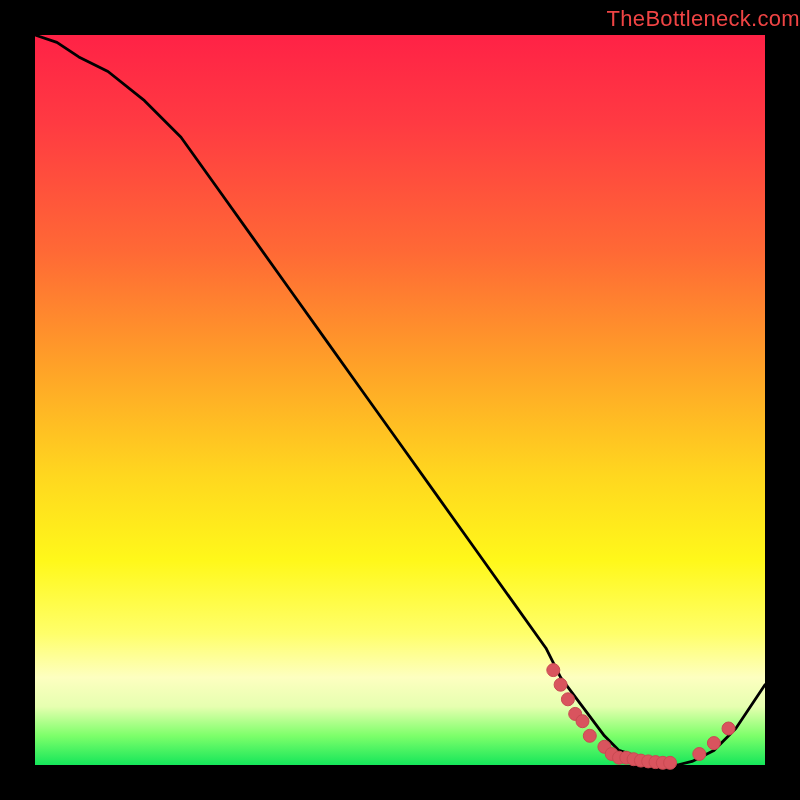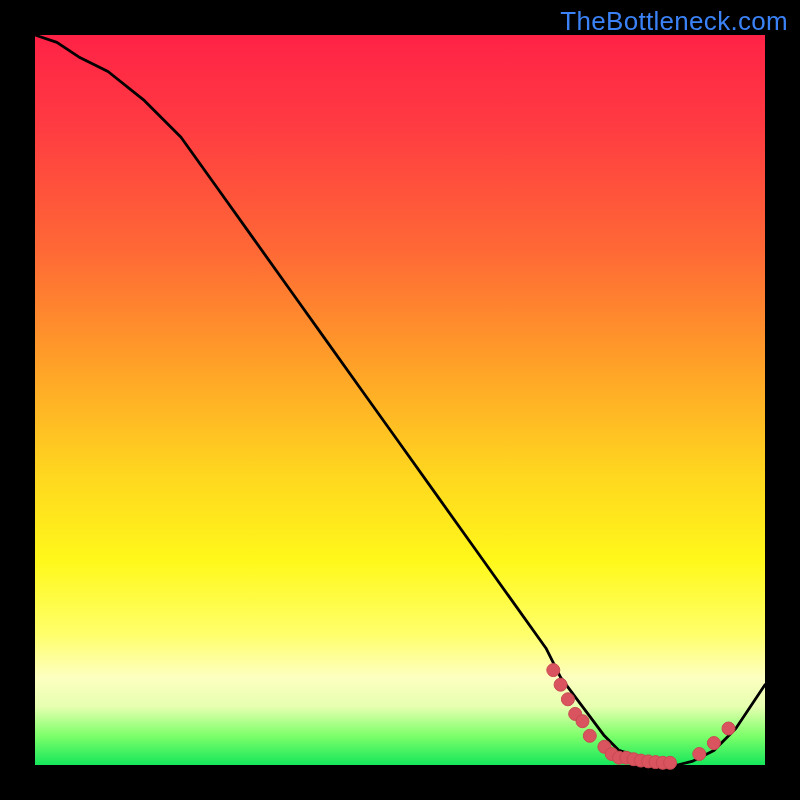--- a/index.html
+++ b/index.html
@@ -35,23 +35,23 @@
       #ffff6a 82%,
       #fdffc0 88%,
       #e6ffb0 92%,
       #7dff6a 96%,
       #15e65a 100%
     );
   }
   .watermark {
     position: absolute;
     top: 6px;
-    right: 12px;
-    color: #3b82f6;
-    font-size: 26px;
+    right: 0;
+    color: #ef4444;
+    font-size: 22px;
     letter-spacing: 0.3px;
     font-weight: 500;
   }
   svg.curve {
     position: absolute;
     left: 0;
     top: 0;
     width: 730px;
     height: 730px;
     overflow: visible;

